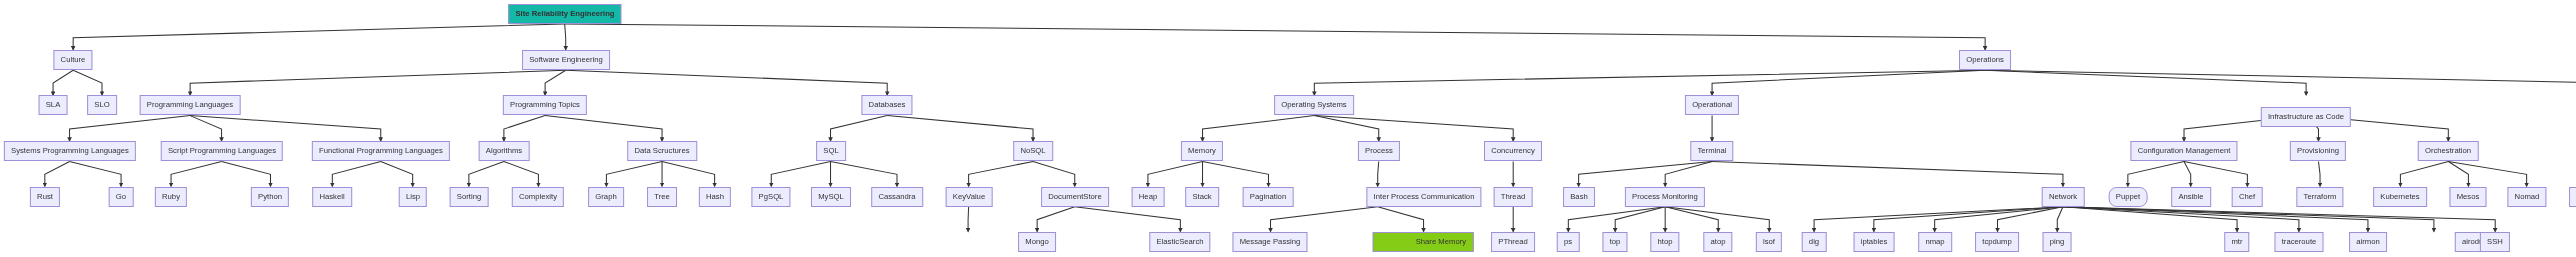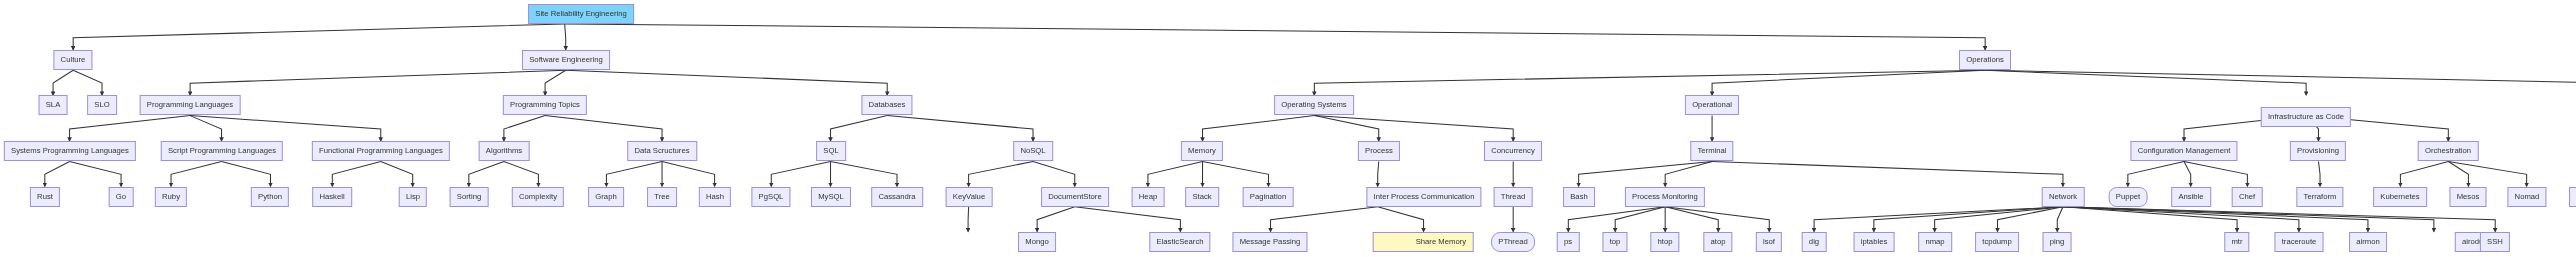--- a/index.html
+++ b/index.html
@@ -123,21 +123,21 @@
         <path d="M 4752 313 L 4904 338 L 4904 361" fill="none" stroke="#333333" stroke-width="2" marker-end="url(#arrowhead)"></path>
         <path d="M 5096 224 L 5095 250 L 5095 273" fill="none" stroke="#333333" stroke-width="2" marker-end="url(#arrowhead)"></path>
         <path d="M 5095 313 L 5023 338 L 5023 361" fill="none" stroke="#333333" stroke-width="2" marker-end="url(#arrowhead)"></path>
         <path d="M 5095 313 L 5132 338 L 5132 361" fill="none" stroke="#333333" stroke-width="2" marker-end="url(#arrowhead)"></path>
         <path d="M 5095 313 L 5229 338 L 5229 361" fill="none" stroke="#333333" stroke-width="2" marker-end="url(#arrowhead)"></path>
         <path d="M 5229 401 L 5194 426 L 5194 449" fill="none" stroke="#333333" stroke-width="2" marker-end="url(#arrowhead)"></path>
         <path d="M 5229 401 L 5307 426 L 5307 449" fill="none" stroke="#333333" stroke-width="2" marker-end="url(#arrowhead)"></path>
       </g>
   </svg>
   <div id="nodes">
-      <div class="node" style="left: 581px; top: 3.6px; background: #7dd3fc; border-color: rgb(159, 143, 214); color: rgb(51, 51, 51);">Site Reliability Engineering</div>
+      <div class="node" style="left: 565px; top: 3.6px; background: #14b8a6; border-color: rgb(159, 143, 214); color: rgb(51, 51, 51); font-weight: bold;">Site Reliability Engineering</div>
       <div class="node" style="left: 73px; top: 50px; background: rgb(236, 236, 255); border-color: rgb(159, 143, 214); color: rgb(51, 51, 51);">Culture</div>
       <div class="node" style="left: 566px; top: 50px; background: rgb(236, 236, 255); border-color: rgb(159, 143, 214); color: rgb(51, 51, 51);">Software Engineering</div>
       <div class="node" style="left: 1985px; top: 50px; background: rgb(236, 236, 255); border-color: rgb(159, 143, 214); color: rgb(51, 51, 51);">Operations</div>
       <div class="node" style="left: 53px; top: 95px; background: rgb(236, 236, 255); border-color: rgb(159, 143, 214); color: rgb(51, 51, 51);">SLA</div>
       <div class="node" style="left: 102px; top: 95px; background: rgb(236, 236, 255); border-color: rgb(159, 143, 214); color: rgb(51, 51, 51);">SLO</div>
       <div class="node" style="left: 190px; top: 95px; background: rgb(236, 236, 255); border-color: rgb(159, 143, 214); color: rgb(51, 51, 51);">Programming Languages</div>
       <div class="node" style="left: 545px; top: 95px; background: rgb(236, 236, 255); border-color: rgb(159, 143, 214); color: rgb(51, 51, 51);">Programming Topics</div>
       <div class="node" style="left: 887px; top: 95px; background: rgb(236, 236, 255); border-color: rgb(159, 143, 214); color: rgb(51, 51, 51);">Databases</div>
       <div class="node" style="left: 1314px; top: 95px; background: rgb(236, 236, 255); border-color: rgb(159, 143, 214); color: rgb(51, 51, 51);">Operating Systems</div>
       <div class="node" style="left: 1712px; top: 95px; background: rgb(236, 236, 255); border-color: rgb(159, 143, 214); color: rgb(51, 51, 51);">Operational</div>
@@ -185,22 +185,22 @@
       <div class="node" style="left: 2247px; top: 187px; background: rgb(236, 236, 255); border-color: rgb(159, 143, 214); color: rgb(51, 51, 51);">Chef</div>
       <div class="node" style="left: 2320px; top: 187px; background: rgb(236, 236, 255); border-color: rgb(159, 143, 214); color: rgb(51, 51, 51);">Terraform</div>
       <div class="node" style="left: 2400px; top: 187px; background: rgb(236, 236, 255); border-color: rgb(159, 143, 214); color: rgb(51, 51, 51);">Kubernetes</div>
       <div class="node" style="left: 2468px; top: 187px; background: rgb(236, 236, 255); border-color: rgb(159, 143, 214); color: rgb(51, 51, 51);">Mesos</div>
       <div class="node" style="left: 2527px; top: 187px; background: rgb(236, 236, 255); border-color: rgb(159, 143, 214); color: rgb(51, 51, 51);">Nomad</div>
       <div class="node" style="left: 2588px; top: 187px; background: rgb(236, 236, 255); border-color: rgb(159, 143, 214); color: rgb(51, 51, 51);">Socket</div>
       <div class="node" style="left: 968px; top: 232px; background: rgb(236, 236, 255); border-color: rgb(159, 143, 214); color: rgb(51, 51, 51); margin-top: 36px;">Redis</div>
       <div class="node" style="left: 1037px; top: 232px; background: rgb(236, 236, 255); border-color: rgb(159, 143, 214); color: rgb(51, 51, 51);">Mongo</div>
       <div class="node" style="left: 1180px; top: 232px; background: rgb(236, 236, 255); border-color: rgb(159, 143, 214); color: rgb(51, 51, 51);">ElasticSearch</div>
       <div class="node" style="left: 1270px; top: 232px; background: rgb(236, 236, 255); border-color: rgb(159, 143, 214); color: rgb(51, 51, 51);">Message Passing</div>
-      <div class="node" style="left: 1423px; top: 232px; background: #fef9c3; border-color: rgb(159, 143, 214); color: rgb(51, 51, 51); padding-left: 42px;">Share Memory</div>
-      <div class="node" style="left: 1513px; top: 232px; background: rgb(236, 236, 255); border-color: rgb(159, 143, 214); color: rgb(51, 51, 51); border-radius: 9px;">PThread</div>
+      <div class="node" style="left: 1423px; top: 232px; background: #84cc16; border-color: rgb(159, 143, 214); color: rgb(51, 51, 51); padding-left: 42px;">Share Memory</div>
+      <div class="node" style="left: 1513px; top: 232px; background: rgb(236, 236, 255); border-color: rgb(159, 143, 214); color: rgb(51, 51, 51);">PThread</div>
       <div class="node" style="left: 1568px; top: 232px; background: rgb(236, 236, 255); border-color: rgb(159, 143, 214); color: rgb(51, 51, 51);">ps</div>
       <div class="node" style="left: 1615px; top: 232px; background: rgb(236, 236, 255); border-color: rgb(159, 143, 214); color: rgb(51, 51, 51);">top</div>
       <div class="node" style="left: 1665px; top: 232px; background: rgb(236, 236, 255); border-color: rgb(159, 143, 214); color: rgb(51, 51, 51);">htop</div>
       <div class="node" style="left: 1718px; top: 232px; background: rgb(236, 236, 255); border-color: rgb(159, 143, 214); color: rgb(51, 51, 51);">atop</div>
       <div class="node" style="left: 1769px; top: 232px; background: rgb(236, 236, 255); border-color: rgb(159, 143, 214); color: rgb(51, 51, 51);">lsof</div>
       <div class="node" style="left: 1814px; top: 232px; background: rgb(236, 236, 255); border-color: rgb(159, 143, 214); color: rgb(51, 51, 51);">dig</div>
       <div class="node" style="left: 1874px; top: 232px; background: rgb(236, 236, 255); border-color: rgb(159, 143, 214); color: rgb(51, 51, 51);">iptables</div>
       <div class="node" style="left: 1935px; top: 232px; background: rgb(236, 236, 255); border-color: rgb(159, 143, 214); color: rgb(51, 51, 51);">nmap</div>
       <div class="node" style="left: 1997px; top: 232px; background: rgb(236, 236, 255); border-color: rgb(159, 143, 214); color: rgb(51, 51, 51);">tcpdump</div>
       <div class="node" style="left: 2057px; top: 232px; background: rgb(236, 236, 255); border-color: rgb(159, 143, 214); color: rgb(51, 51, 51);">ping</div>

